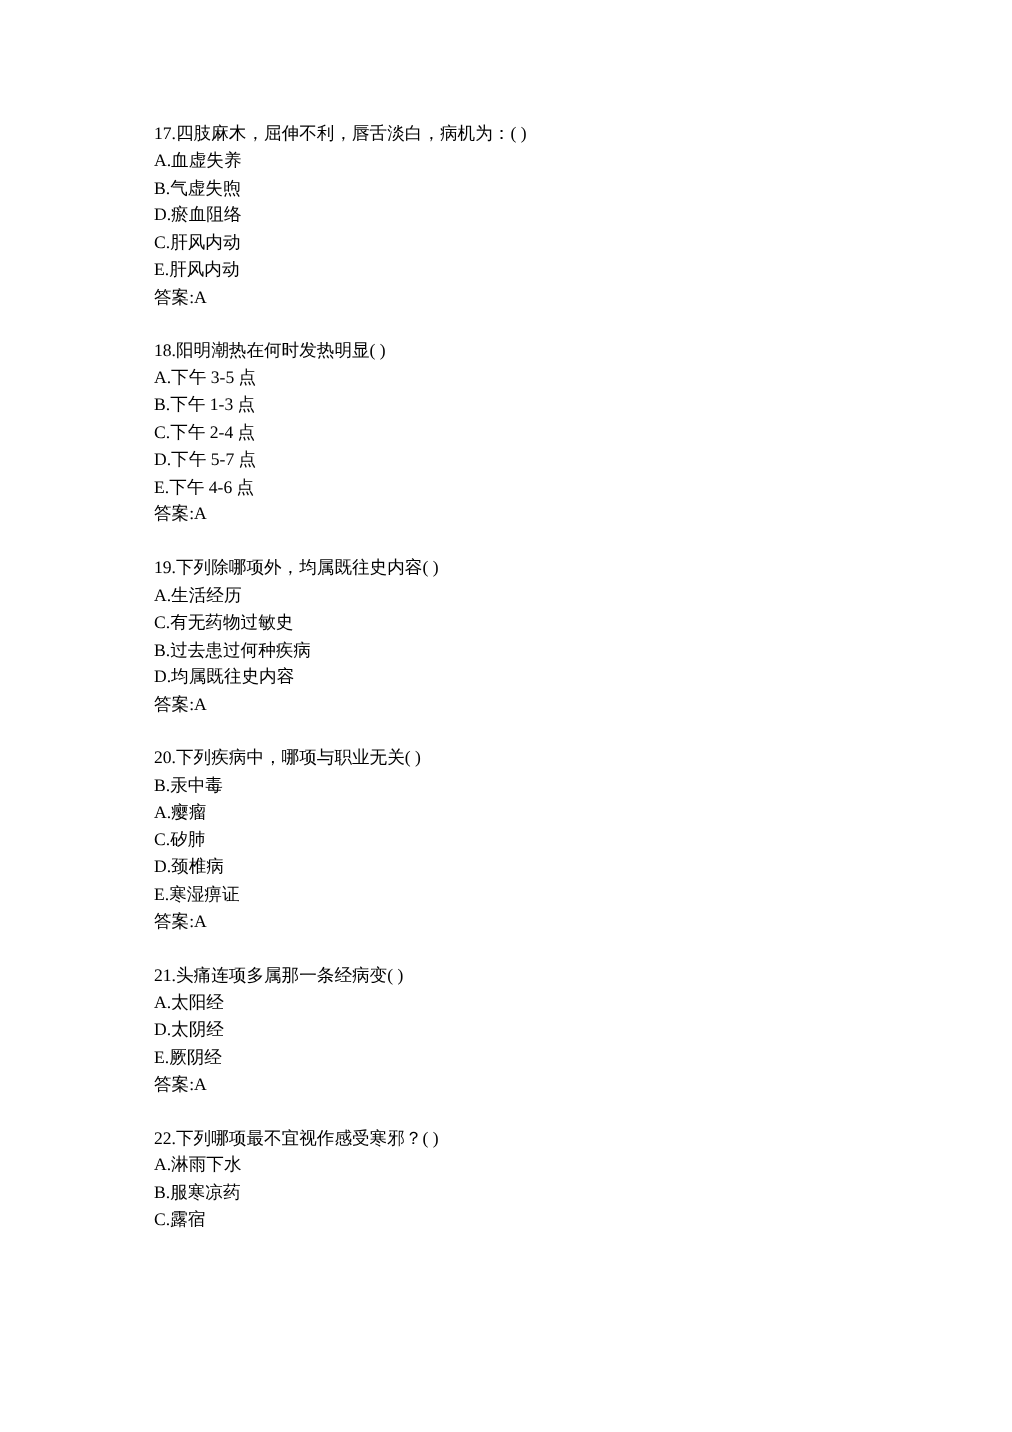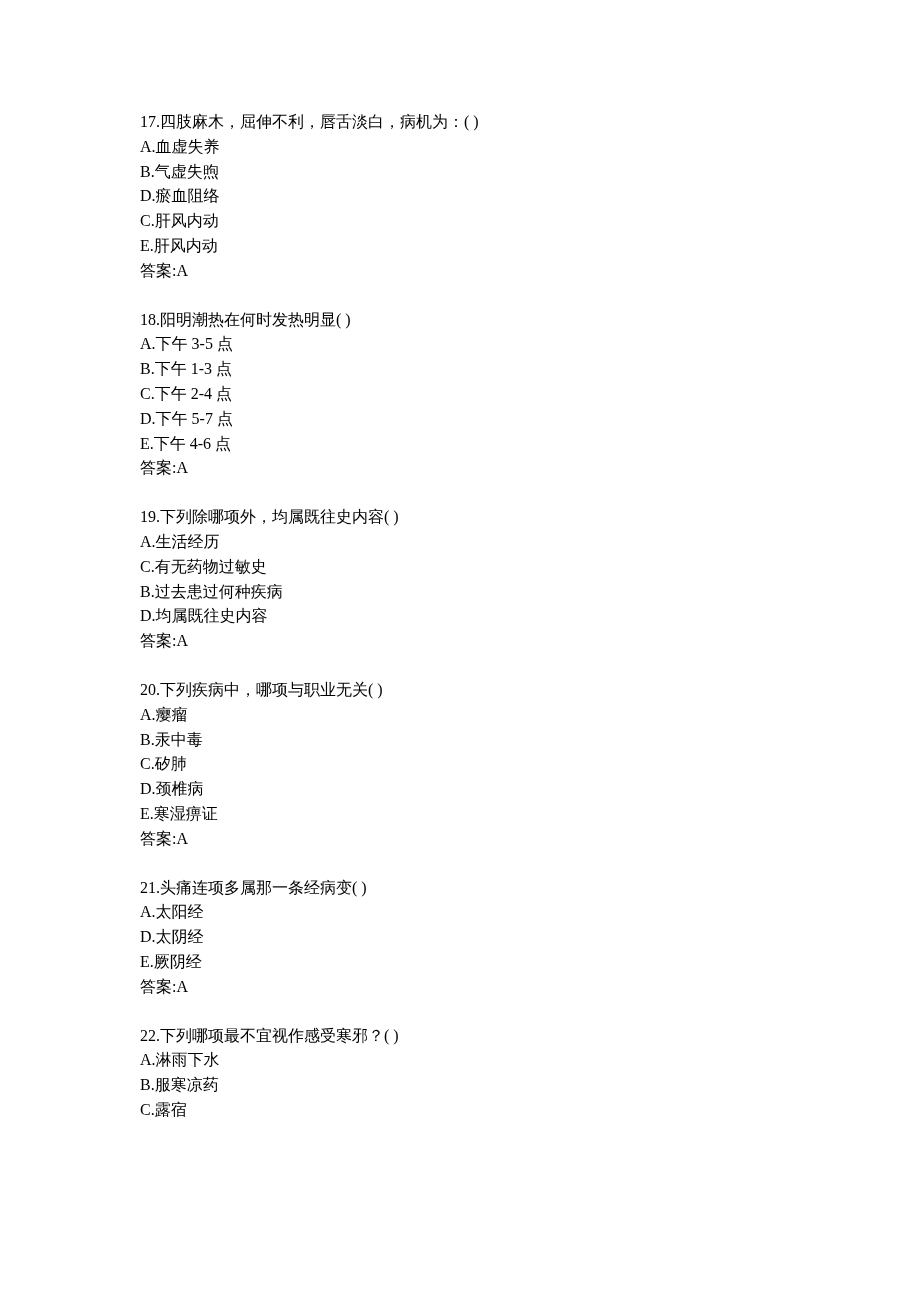--- a/index.html
+++ b/index.html
@@ -49,22 +49,22 @@
     <div class="question-block">
       <div class="line"><span>19</span><span>.</span><span>下列除哪项外，均属既往史内容( )</span></div>
       <div class="line"><span>A</span><span>.</span><span>生活经历</span></div>
       <div class="line"><span>C</span><span>.</span><span>有无药物过敏史</span></div>
       <div class="line"><span>B</span><span>.</span><span>过去患过何种疾病</span></div>
       <div class="line"><span>D</span><span>.</span><span>均属既往史内容</span></div>
       <div class="line"><span>答案:</span><span>A</span></div>
     </div>
     <div class="question-block">
       <div class="line"><span>20</span><span>.</span><span>下列疾病中，哪项与职业无关( )</span></div>
+      <div class="line"><span>B</span><span>.</span><span>汞中毒</span></div>
       <div class="line"><span>A</span><span>.</span><span>瘿瘤</span></div>
-      <div class="line"><span>B</span><span>.</span><span>汞中毒</span></div>
       <div class="line"><span>C</span><span>.</span><span>矽肺</span></div>
       <div class="line"><span>D</span><span>.</span><span>颈椎病</span></div>
       <div class="line"><span>E</span><span>.</span><span>寒湿痹证</span></div>
       <div class="line"><span>答案:</span><span>A</span></div>
     </div>
     <div class="question-block">
       <div class="line"><span>21</span><span>.</span><span>头痛连项多属那一条经病变( )</span></div>
       <div class="line"><span>A</span><span>.</span><span>太阳经</span></div>
       <div class="line"><span>D</span><span>.</span><span>太阴经</span></div>
       <div class="line"><span>E</span><span>.</span><span>厥阴经</span></div>

